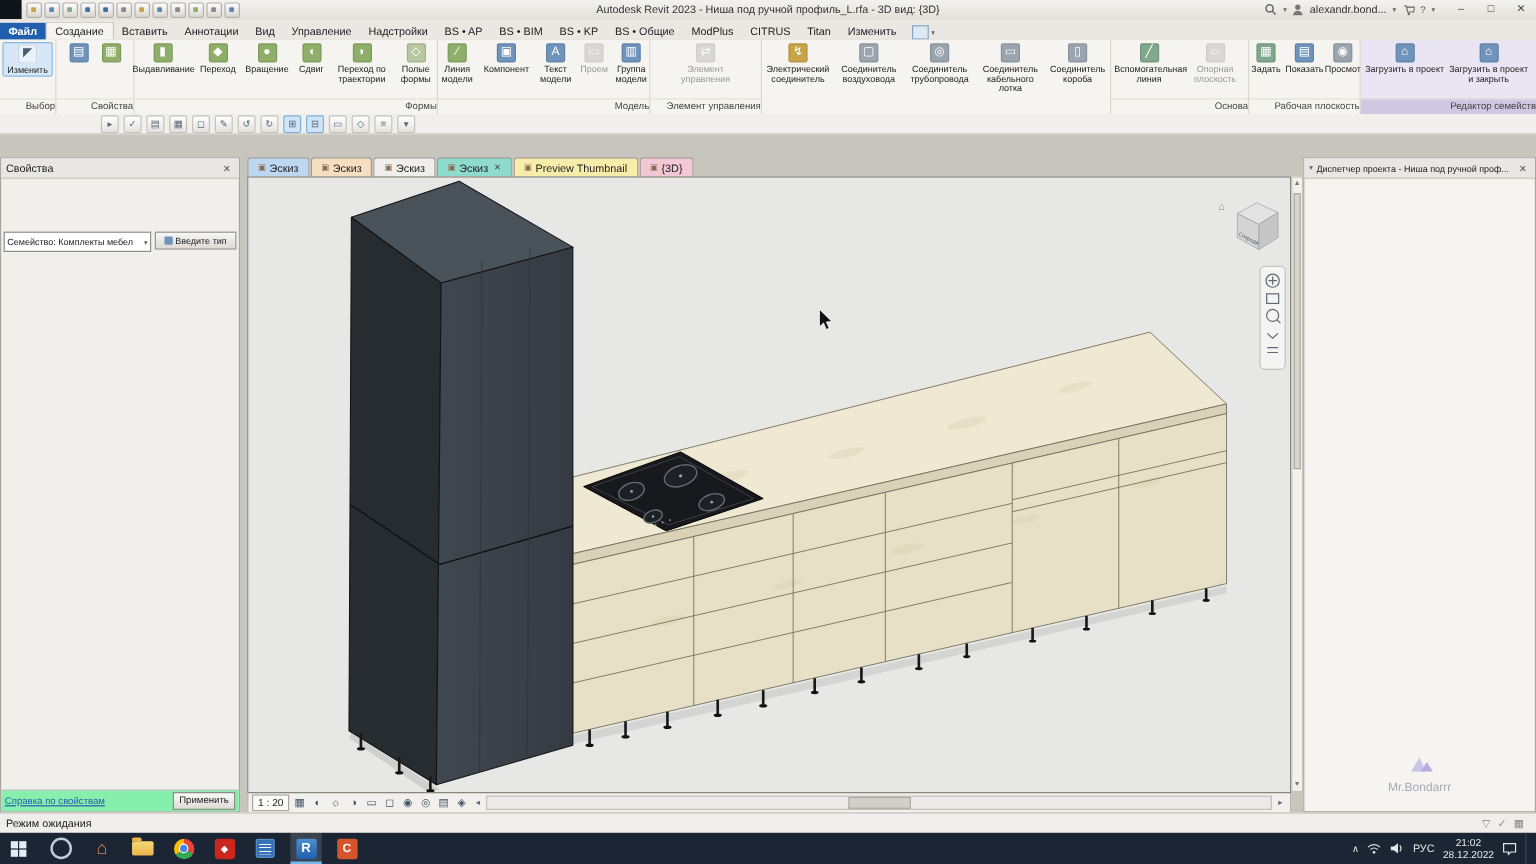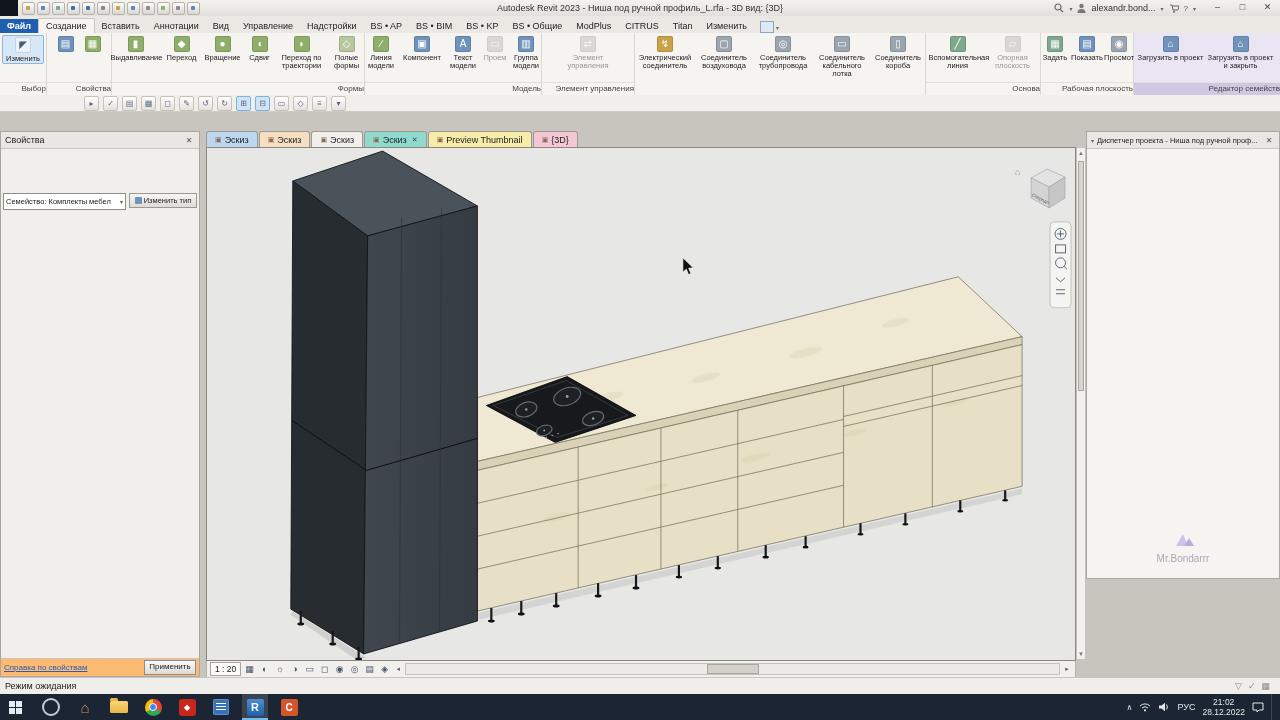--- a/index.html
+++ b/index.html
@@ -66,21 +66,21 @@
     align-items:center;font-size:9px;padding:0 4px;flex:0 0 auto;}
   .pane-close{margin-left:auto;font-size:8px;color:#555;width:12px;text-align:center;}
   #props-body{flex:1;position:relative;}
   #type-row{position:absolute;left:2px;top:44px;right:2px;display:flex;gap:3px;}
   #family-combo{flex:1;height:15px;background:#fff;border:1px solid #8f8d88;font-size:7.5px;
     display:flex;align-items:center;padding:0 2px;white-space:nowrap;overflow:hidden;}
   #family-combo .caret{margin-left:auto;}
   #edit-type{width:68px;height:15px;border:1px solid #9a9893;background:linear-gradient(#f7f6f4,#dedbd6);
     font-size:7.5px;display:flex;align-items:center;justify-content:center;gap:2px;box-sizing:border-box;}
   #edit-type .mini{width:7px;height:7px;background:#6f93bb;border-radius:1px;}
-  #props-foot{height:17px;border-top:1px solid #c9c6c0;background:#fdba74;display:flex;
+  #props-foot{height:17px;border-top:1px solid #c9c6c0;background:#86efac;display:flex;
     align-items:center;padding:0 3px;font-size:8px;flex:0 0 auto;}
   #help-link{color:#2a5db0;text-decoration:underline;}
   #apply-btn{margin-left:auto;width:50px;height:13px;border:1px solid #8f8d88;background:linear-gradient(#fbfaf8,#dedbd6);
     font-size:8px;text-align:center;line-height:12px;}
 
   
   #center{position:absolute;left:206px;top:131px;width:870px;height:546px;}
   #viewtabs{height:16px;display:flex;align-items:flex-end;}
   .vtab{height:15px;display:flex;align-items:center;gap:3px;padding:0 8px;font-size:9px;
     border:1px solid #9e9b95;border-bottom:none;border-radius:3px 3px 0 0;margin-right:1px;
@@ -97,21 +97,21 @@
   #hsb-thumb{position:absolute;left:46%;width:8%;top:0;bottom:0;background:#d3d0ca;border:1px solid #aaa79f;box-sizing:border-box;}
 
   
   #vsb{position:absolute;left:1076px;top:147px;width:10px;height:513px;background:#f3f1ee;
     border:1px solid #c5c2bc;box-sizing:border-box;font-size:6px;color:#777;}
   #vsb .sb-a{height:10px;text-align:center;line-height:10px;}
   #vsb-thumb{position:absolute;left:1px;right:1px;top:13px;height:228px;background:#d8d5cf;border:1px solid #aaa79f;}
   #vsb .dn{position:absolute;bottom:0;left:0;right:0;}
 
   
-  #browser{position:absolute;left:1086px;top:131px;width:194px;height:448px;background:#f5f4f1;
+  #browser{position:absolute;left:1086px;top:131px;width:194px;height:546px;background:#f5f4f1;
     border:1px solid #aaa7a1;box-sizing:border-box;display:flex;flex-direction:column;}
   #browser .pane-head{font-size:7.5px;}
   #browser-body{flex:1;position:relative;}
   #watermark{position:absolute;left:0;right:0;bottom:14px;text-align:center;}
   #watermark .wm-text{font-size:10px;color:#a9a9b6;margin-top:1px;}
 
   
   #statusbar{position:absolute;left:0;top:677px;width:1280px;height:17px;background:#f0eeeb;
     border-top:1px solid #c9c6c0;display:flex;align-items:center;font-size:9px;box-sizing:border-box;}
   #status-text{margin-left:5px;color:#222;text-align:center;}
@@ -430,21 +430,21 @@
     <span class="pane-close">✕</span>
   </div>
   <div id="props-body">
     <div id="type-row">
       <div id="family-combo">
         <span>Семейство: Комплекты мебел</span>
         <span class="caret">▾</span>
       </div>
       <div id="edit-type">
         <span class="mini"></span>
-        <span>Изменить тип</span>
+        <span>Введите тип</span>
       </div>
     </div>
   </div>
   <div id="props-foot">
     <span id="help-link">Справка по свойствам</span>
     <div id="apply-btn">Применить</div>
   </div>
 </div>
 
 <div id="center">

